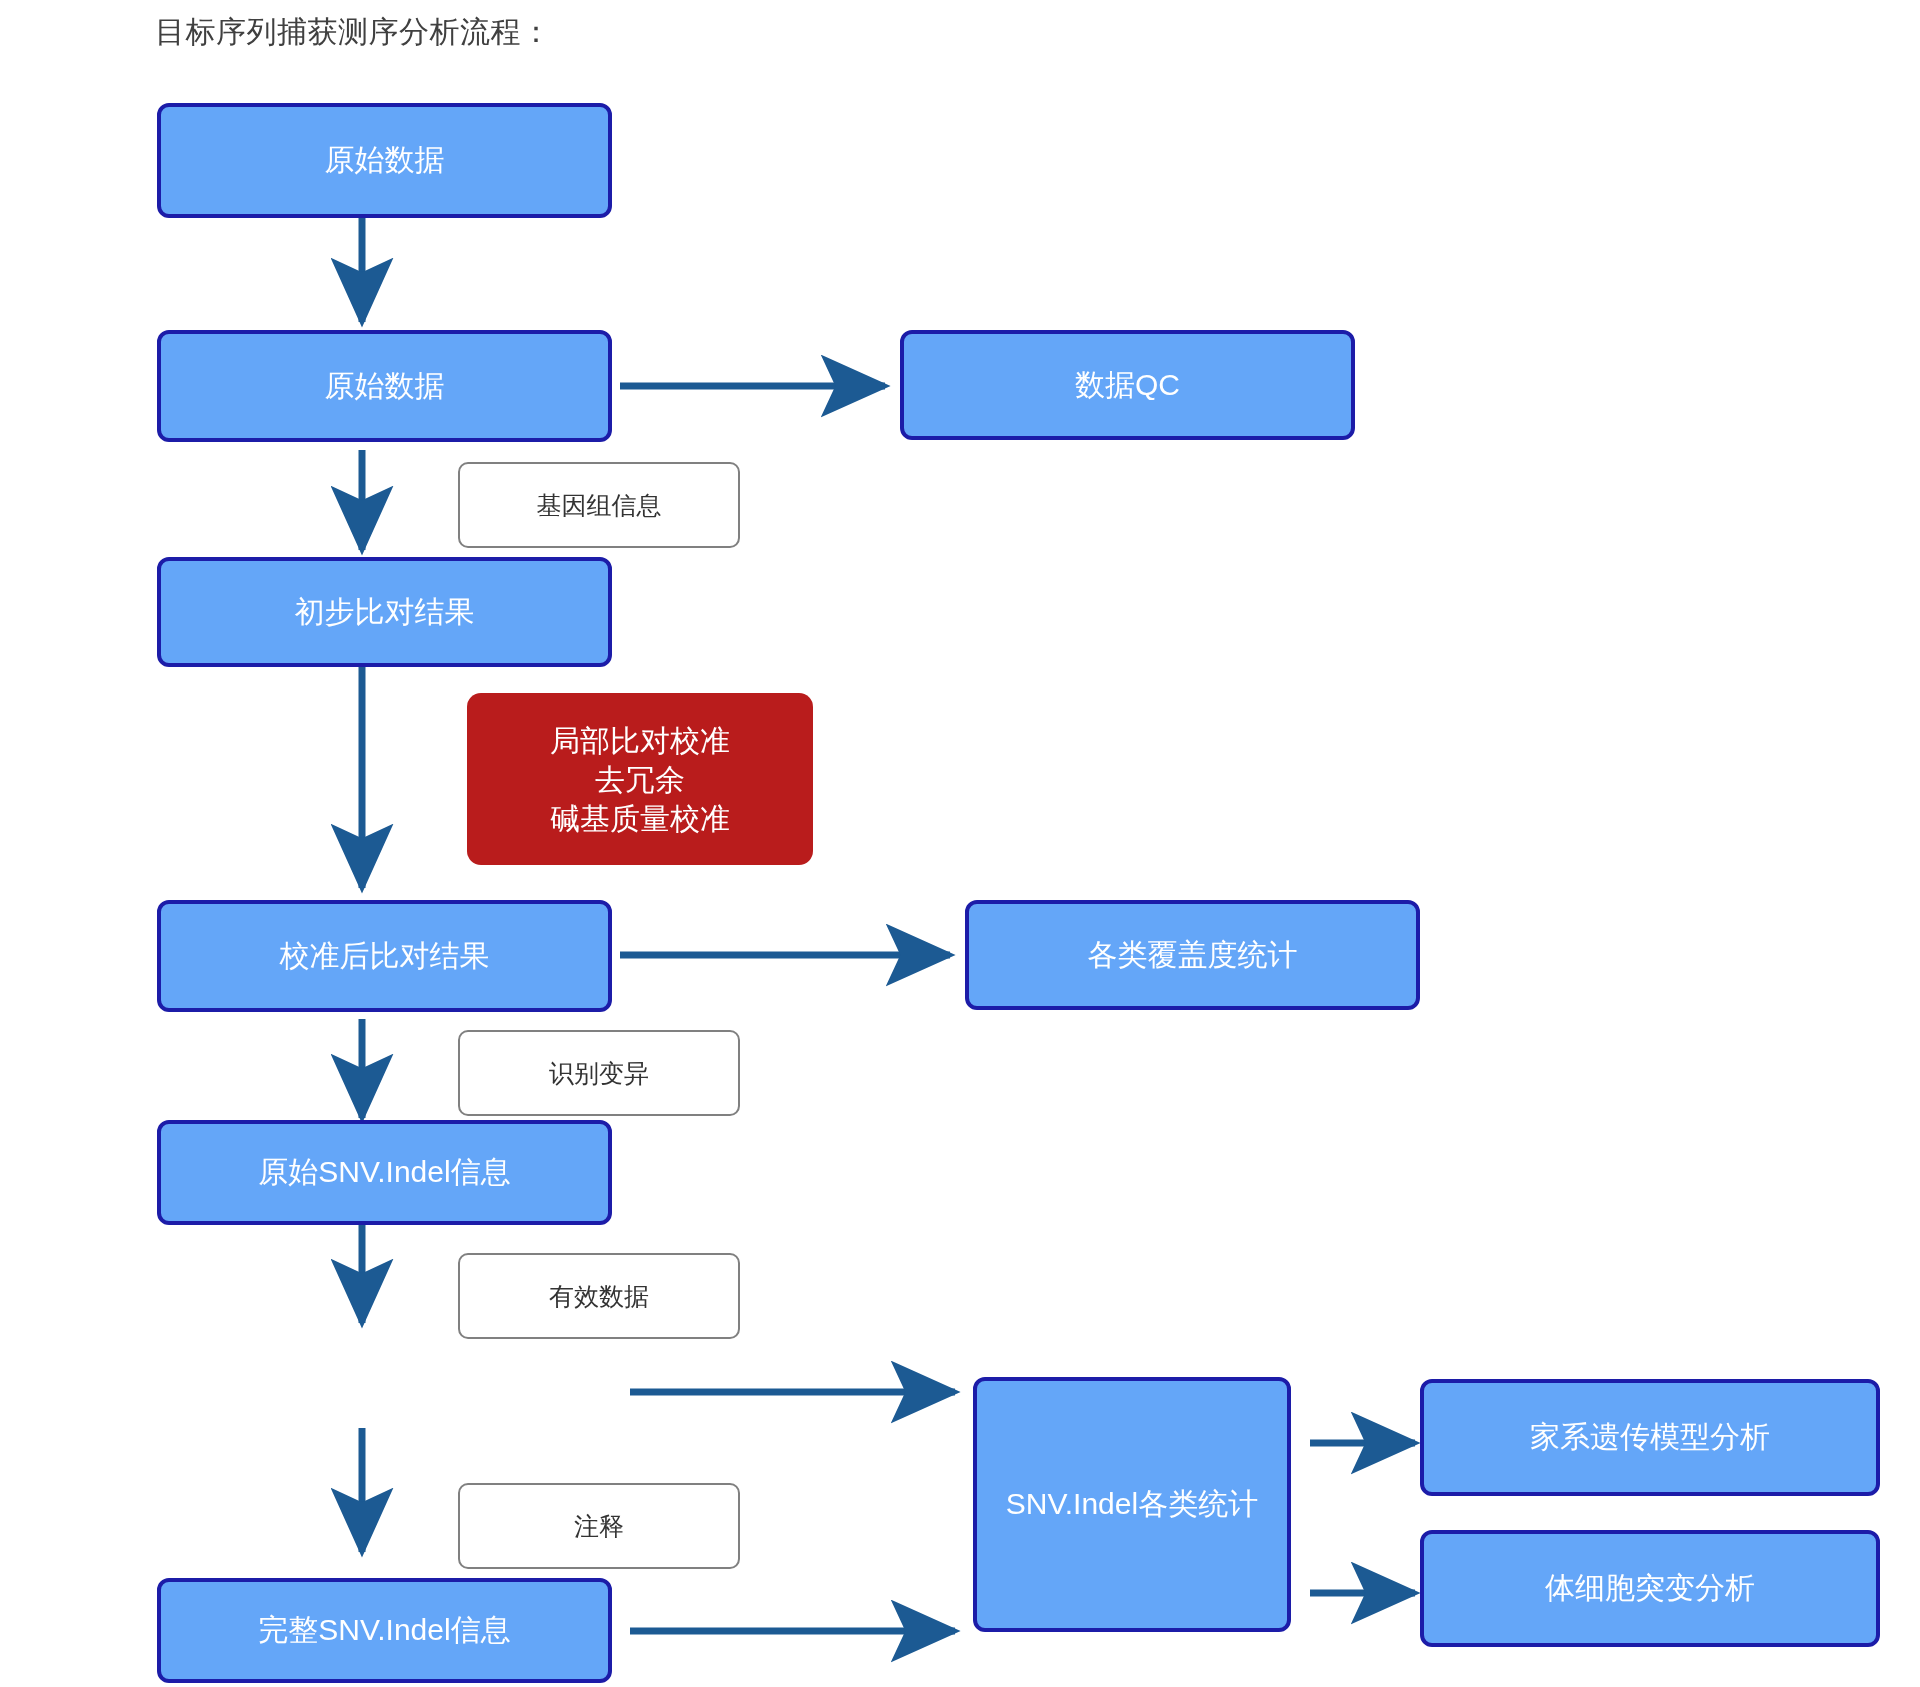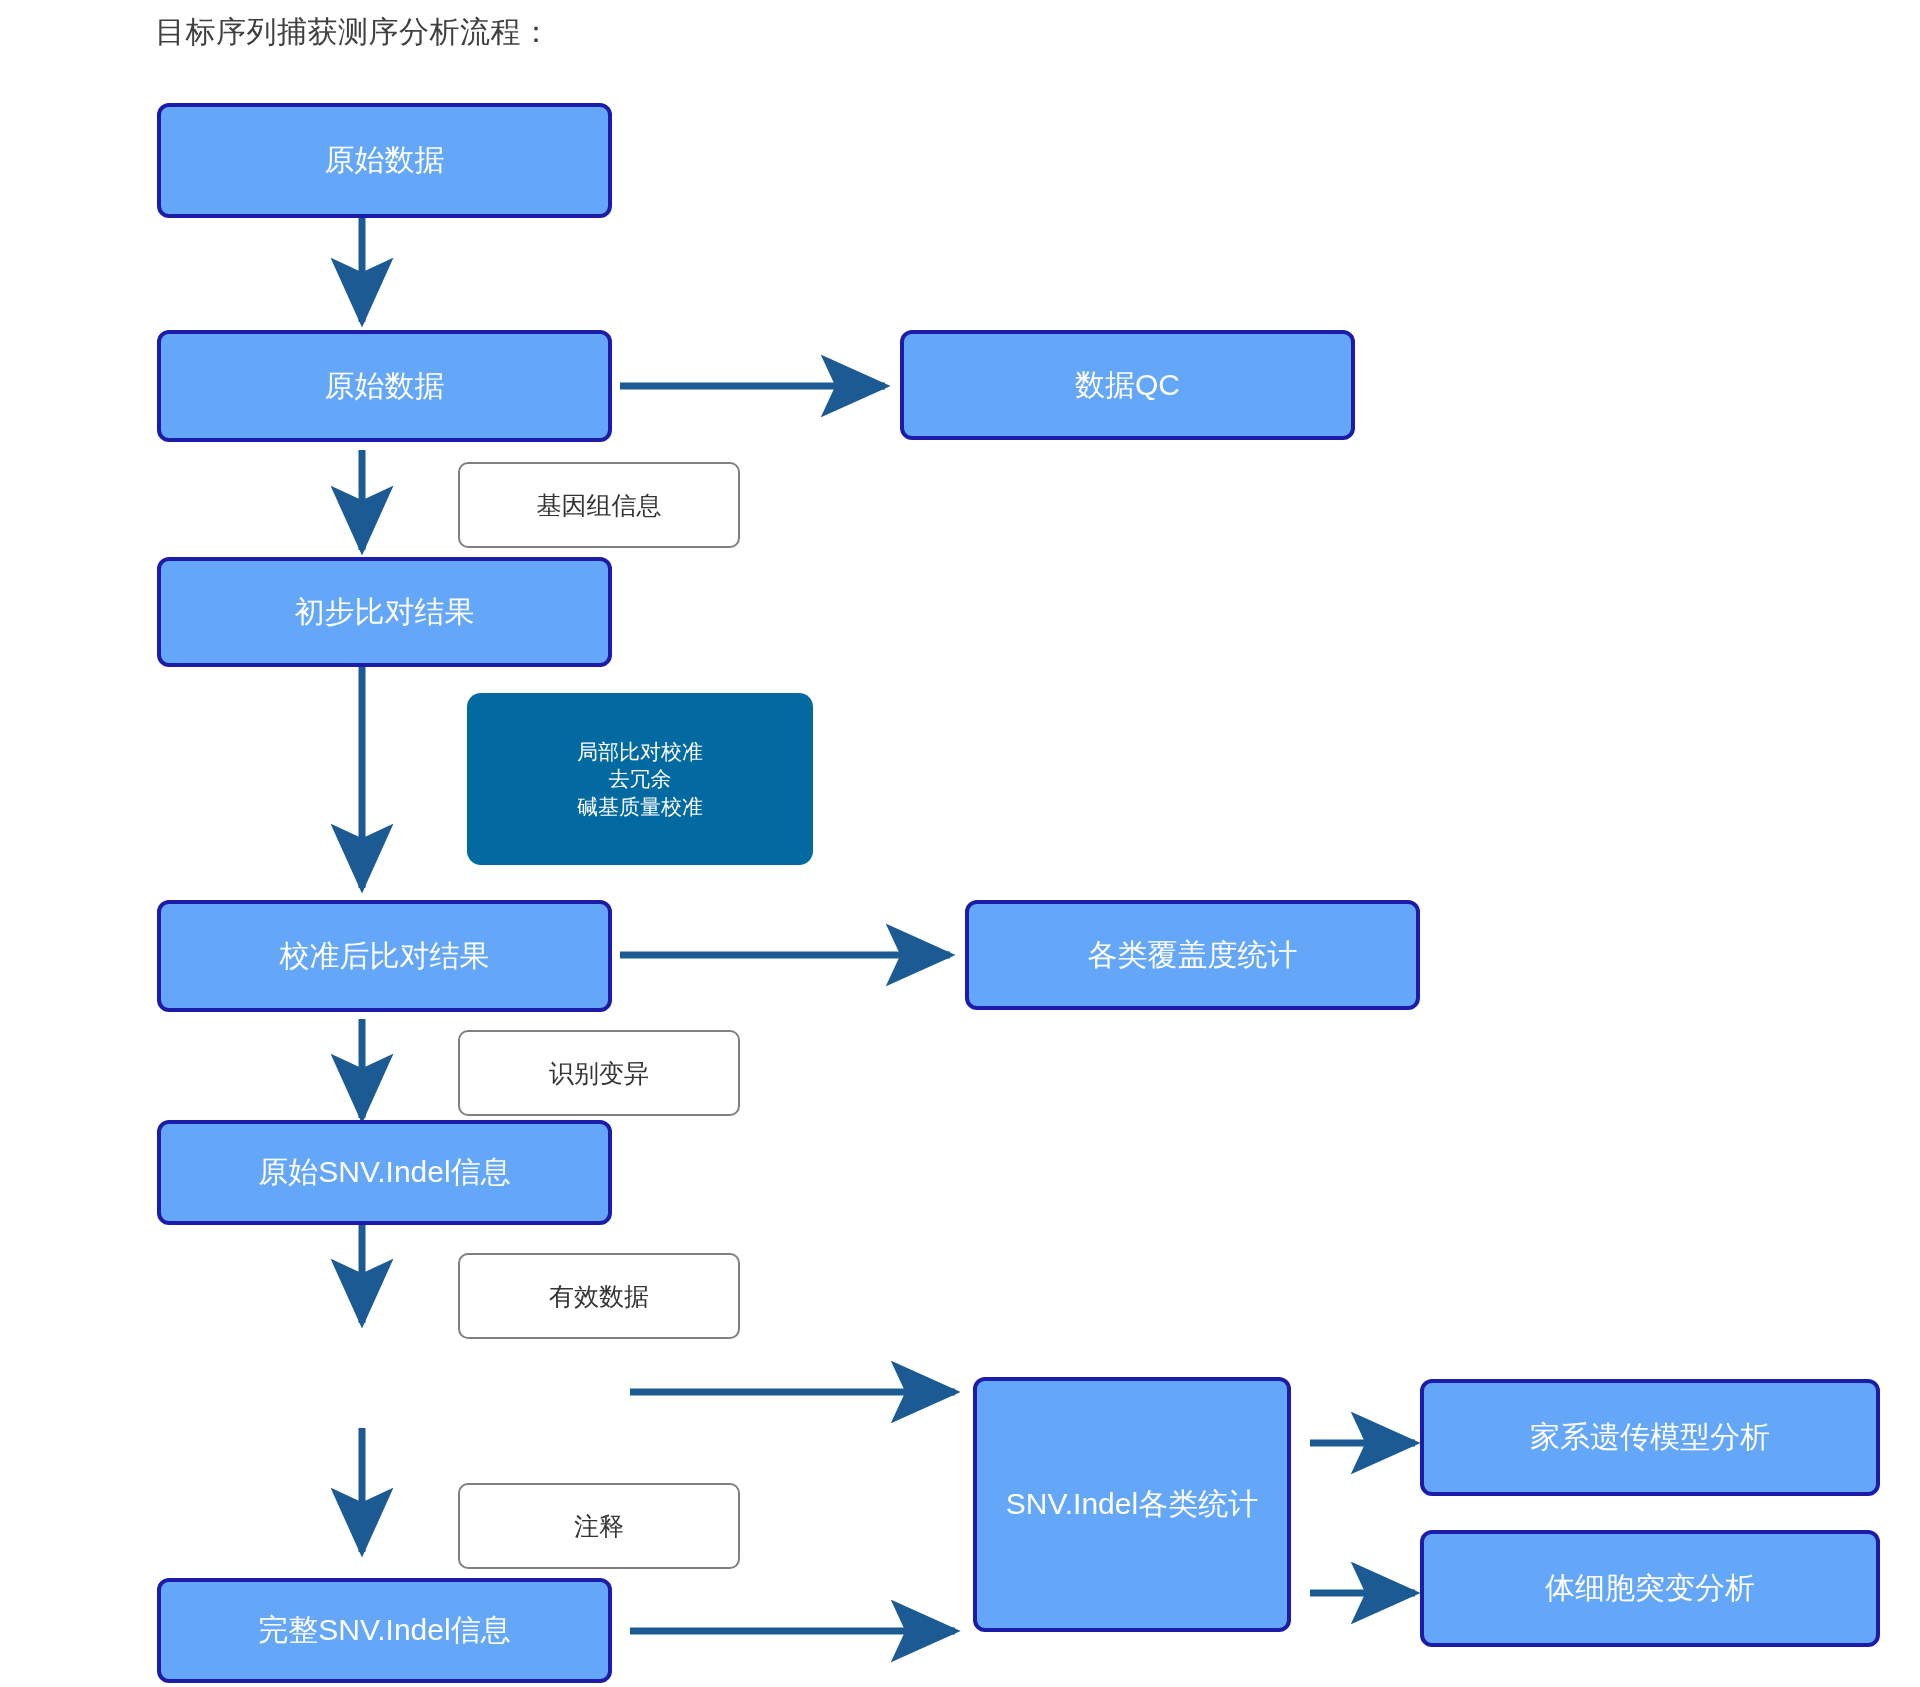--- a/index.html
+++ b/index.html
@@ -43,25 +43,25 @@
     align-items: center;
     justify-content: center;
     text-align: center;
     padding: 4px 2px;
   }
 
   
   .nbox {
     position: absolute;
     box-sizing: border-box;
-    background: #0369a1;
+    background: #b91c1c;
     border: none;
     border-radius: 14px;
     color: #ffffff;
-    font-size: 21px;
+    font-size: 30px;
     line-height: 1.30;
     display: flex;
     align-items: center;
     justify-content: center;
     text-align: center;
     padding: 6px 18px;
     white-space: pre-line;
   }
 
   

